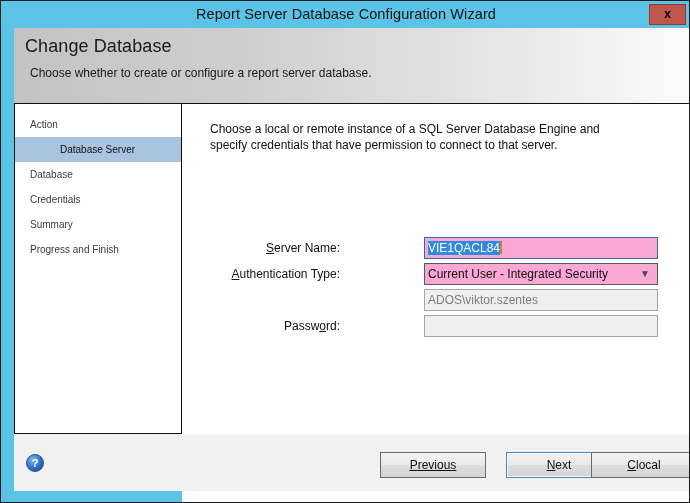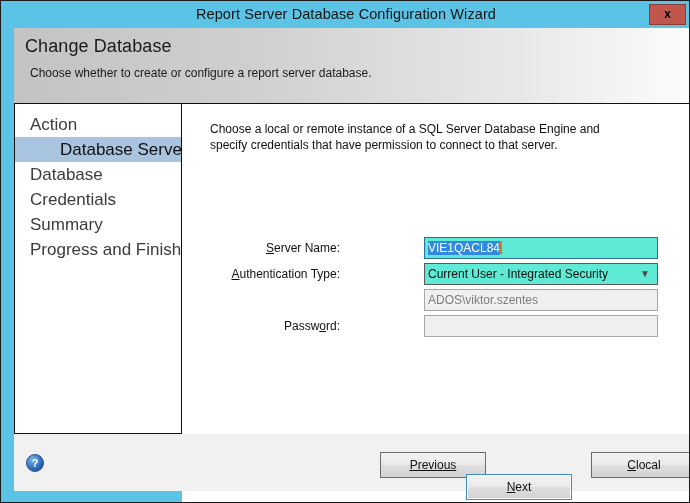--- a/index.html
+++ b/index.html
@@ -105,21 +105,21 @@
     height: 329px;
     background: #ffffff;
     border-right: 1px solid #0f0f0f;
     box-sizing: border-box;
   }
   .nav-item {
     position: relative;
     height: 25px;
     line-height: 25px;
     padding-left: 15px;
-    font-size: 17px;
+    font-size: 10px;
     color: #3b3b3b;
     cursor: pointer;
     white-space: nowrap;
   }
   .nav-item:first-child { margin-top: 8px; }
   .nav-item.selected {
     background: #a9c4de;
     color: #101010;
     padding-left: 45px;
   }
@@ -168,21 +168,21 @@
   }
   .acc { text-decoration: underline; }
 
   .field {
     position: absolute;
     left: 242px;
     top: 0;
     width: 234px;
     height: 22px;
     box-sizing: border-box;
-    background: #5eead4;
+    background: #f9a8d4;
     border: 1px solid #2d6da3;
     font-size: 12px;
     color: #101010;
     line-height: 20px;
     padding-left: 3px;
     overflow: hidden;
     white-space: nowrap;
   }
   .field.disabled {
     background: #efefef;
@@ -261,24 +261,23 @@
   }
   .footer-btn {
     position: absolute;
     top: 18px;
     width: 106px;
     height: 26px;
     line-height: 24px;
   }
   #btn-previous { left: 366px; text-decoration: underline; }
   #btn-next {
-    left: 452px;
+    left: 492px;
     border: 1px solid #3c8cc4;
     box-shadow: inset 0 0 0 1px #ffffff;
-    margin-top: 22px;
   }
   #btn-cancel { left: 577px; }
 </style>
 </head>
 <body>
 
 <div id="window">
 
   <div id="titlebar">
     <div id="title-text">Report Server Database Configuration Wizard</div>

